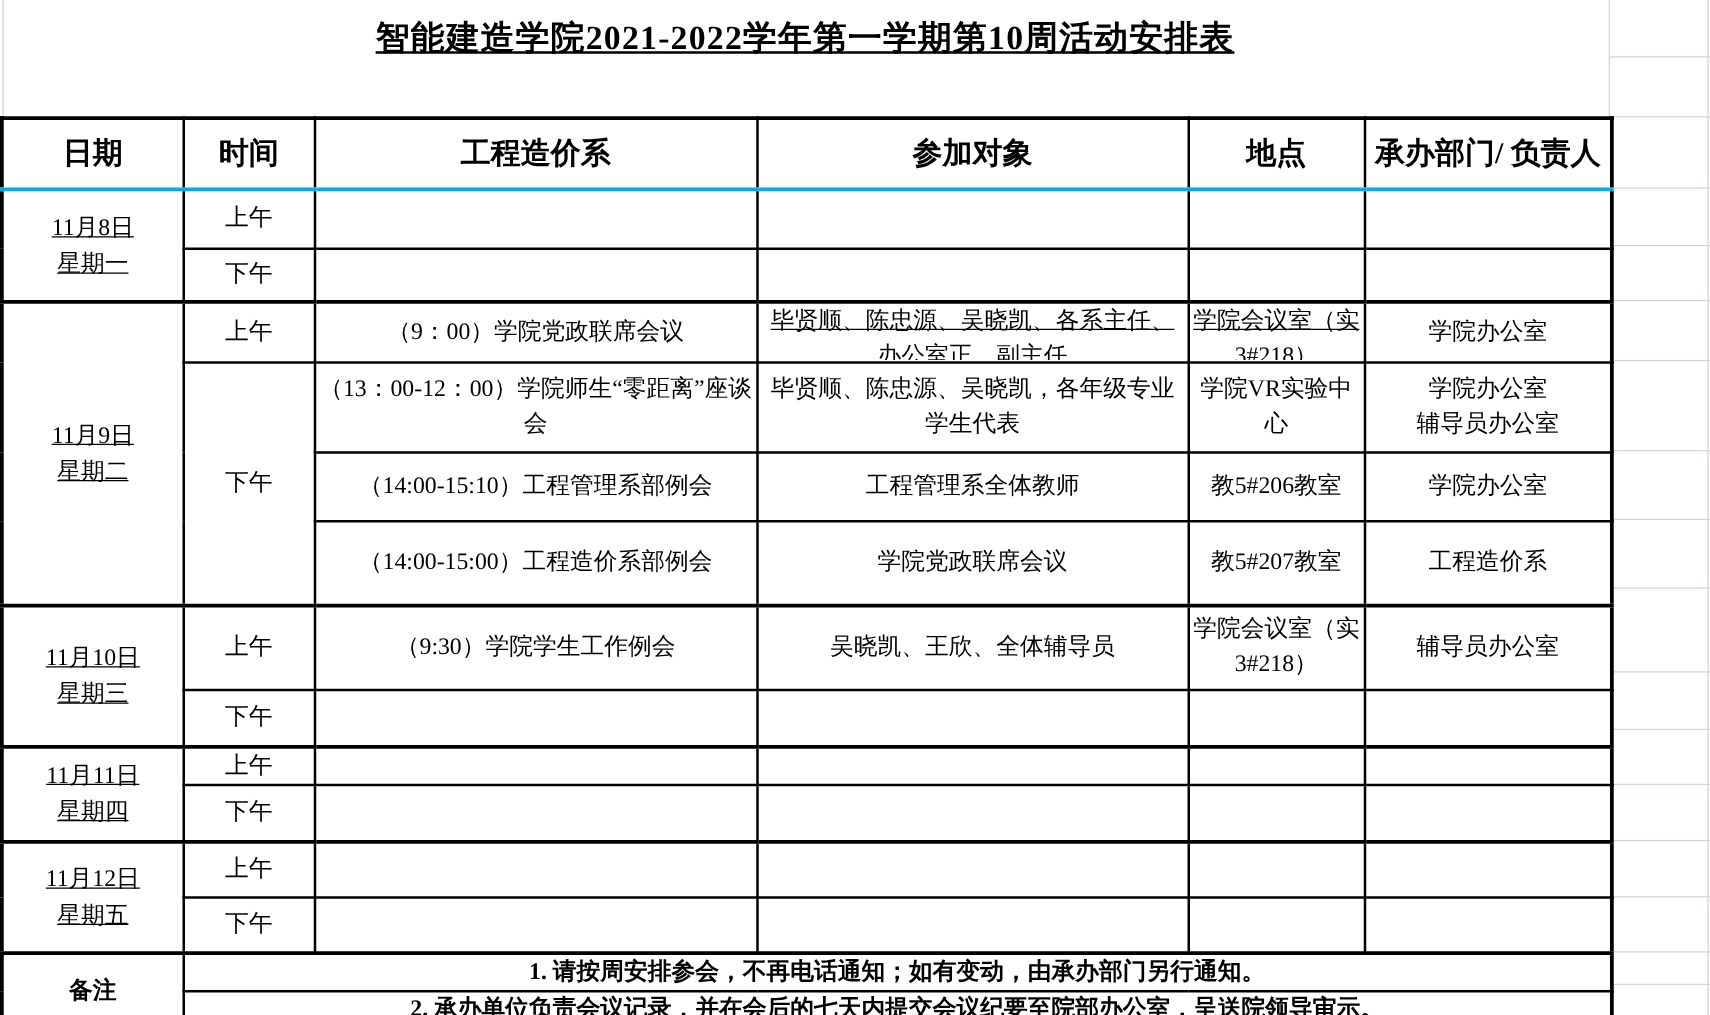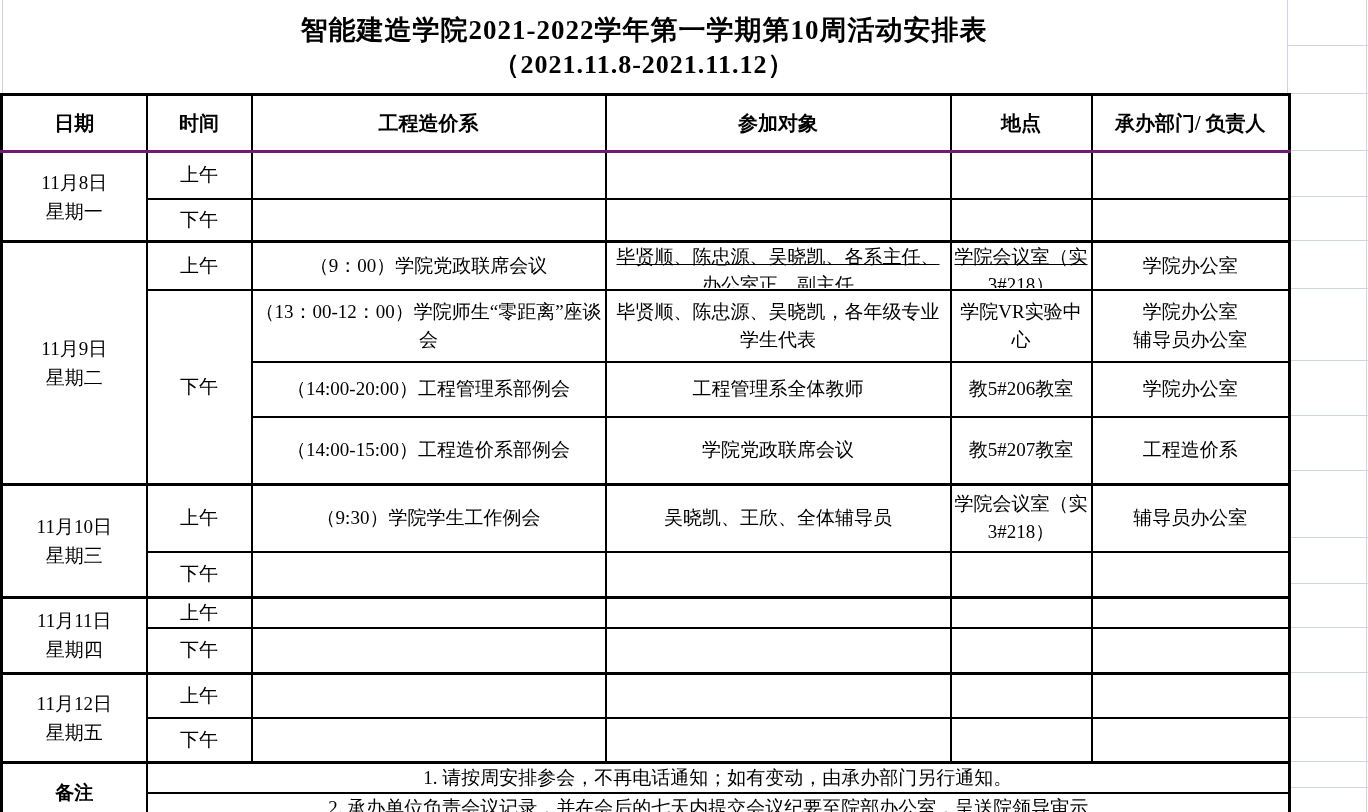--- a/index.html
+++ b/index.html
@@ -1,38 +1,38 @@
 <!DOCTYPE html>
 <html><head>
 <meta charset="utf-8">
 <style>
   html,body{margin:0;padding:0;background:#fff;}
   .page{position:relative;width:1368px;height:812px;background:#ffffff;overflow:hidden;
         font-family:"Liberation Serif","DejaVu Serif",serif;color:#000;}
   
   .gridline{position:absolute;background:#cdd5e2;}
   
-  .title-block{position:absolute;left:0;top:0;width:1288px;height:93px;text-align:center;}
+  .title-block{position:absolute;left:0;top:0;width:1288px;height:93px;text-align:center;text-decoration:underline;}
   .title-line1{padding-top:12px;font-size:27px;font-weight:bold;line-height:36px;letter-spacing:1px;}
   .title-line2{font-size:26px;font-weight:bold;line-height:34px;letter-spacing:1px;}
   
   table.sched{position:absolute;left:0;top:93px;width:1288px;border-collapse:collapse;
               table-layout:fixed;border:3px solid #000;}
   .sched td,.sched th{border:2px solid #000;padding:0 2px;text-align:center;vertical-align:middle;
               font-size:19px;line-height:28px;overflow:hidden;background:#fff;}
-  .sched th{font-weight:bold;font-size:20px;border-bottom:3px solid #701a75;}
+  .sched th{font-weight:bold;font-size:24px;border-bottom:3px solid #0ea5e9;}
   .sched tr.day-start>td{border-top:3px solid #000;}
   tr.hrow{height:57px;}
   tr.r1{height:47px;} tr.r2{height:43px;} tr.r3{height:48px;} tr.r4{height:72px;}
   tr.r5{height:55px;} tr.r6{height:68px;} tr.r7{height:67px;} tr.r8{height:46px;}
   tr.r9{height:28px;} tr.r10{height:45px;} tr.r11{height:45px;} tr.r12{height:44px;}
   tr.r13{height:26px;} tr.r14{height:25px;}
-  .date-line{line-height:29px;}
+  .date-line{line-height:29px;text-decoration:underline;}
   .clip{height:45px;line-height:28px;overflow:hidden;text-decoration:underline;}
-  .note-cell{text-align:right;font-weight:normal;font-size:17px;line-height:22px;padding:0 9px;}
+  .note-cell{text-align:right;font-weight:bold;font-size:17px;line-height:22px;padding:0 9px;}
   .notes-label{font-weight:bold;}
 </style>
 </head>
 <body>
 
 <div class="page">
 
   <div class="gridline" style="left:2px;top:0;width:1px;height:93px;"></div>
   <div class="gridline" style="left:1366px;top:0;width:1px;height:812px;"></div>
   <div class="gridline" style="left:1287px;top:0;width:1px;height:93px;"></div>
@@ -48,21 +48,20 @@
   <div class="gridline" style="left:1288px;top:537px;width:80px;height:1px;"></div>
   <div class="gridline" style="left:1288px;top:583px;width:80px;height:1px;"></div>
   <div class="gridline" style="left:1288px;top:627px;width:80px;height:1px;"></div>
   <div class="gridline" style="left:1288px;top:672px;width:80px;height:1px;"></div>
   <div class="gridline" style="left:1288px;top:717px;width:80px;height:1px;"></div>
   <div class="gridline" style="left:1288px;top:761px;width:80px;height:1px;"></div>
   <div class="gridline" style="left:1288px;top:787px;width:80px;height:1px;"></div>
 
   <div class="title-block">
     <div class="title-line1">智能建造学院2021-2022学年第一学期第10周活动安排表</div>
-    <div class="title-line2">（2021.11.8-2021.11.12）</div>
   </div>
 
   <table class="sched">
     <colgroup>
       <col style="width:145px">
         <col style="width:105px">
         <col style="width:354px">
       <col style="width:345px">
         <col style="width:141px">
         <col style="width:198px">
@@ -116,21 +115,21 @@
       <td rowspan="3">下午</td>
       <td>（13：00-12：00）学院师生“零距离”座谈会</td>
       <td>毕贤顺、陈忠源、吴晓凯，各年级专业学生代表</td>
       <td>学院VR实验中心</td>
       <td>
         <div>学院办公室</div>
         <div>辅导员办公室</div>
       </td>
     </tr>
     <tr class="r5">
-      <td>（14:00-20:00）工程管理系部例会</td>
+      <td>（14:00-15:10）工程管理系部例会</td>
       <td>工程管理系全体教师</td>
       <td>教5#206教室</td>
       <td>学院办公室</td>
     </tr>
     <tr class="r6">
       <td>（14:00-15:00）工程造价系部例会</td>
       <td>学院党政联席会议</td>
       <td>教5#207教室</td>
       <td>工程造价系</td>
     </tr>

